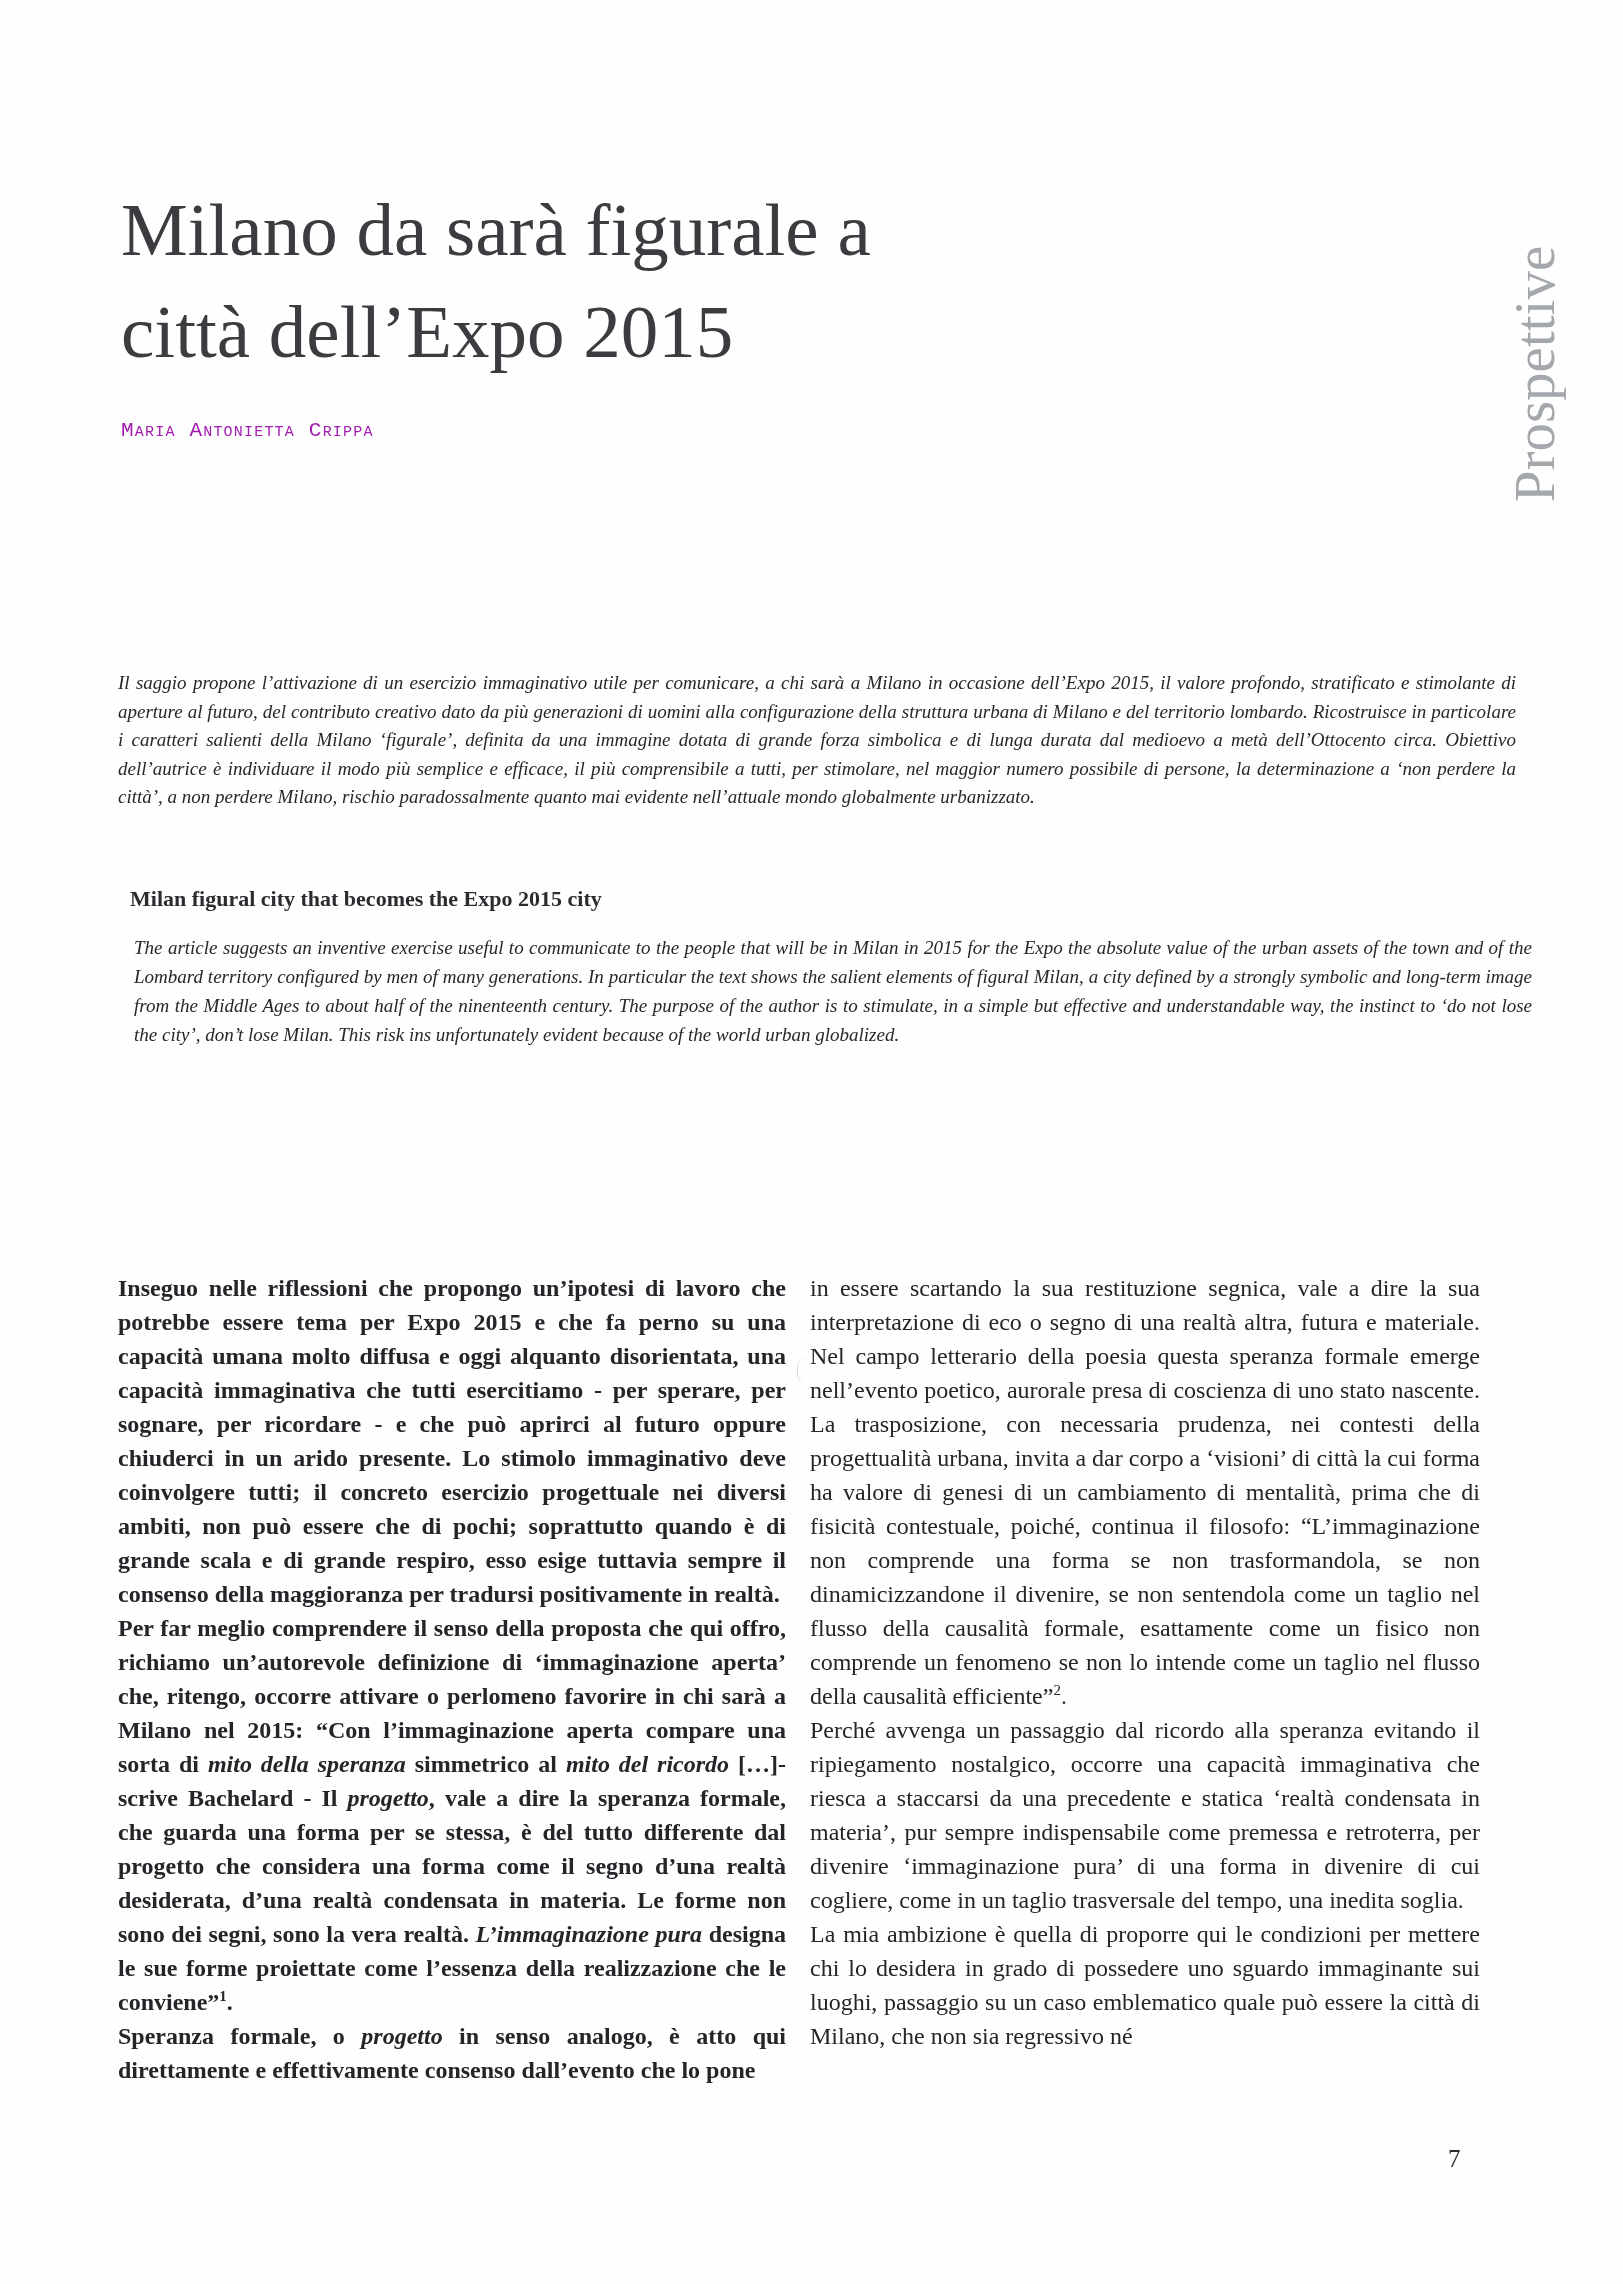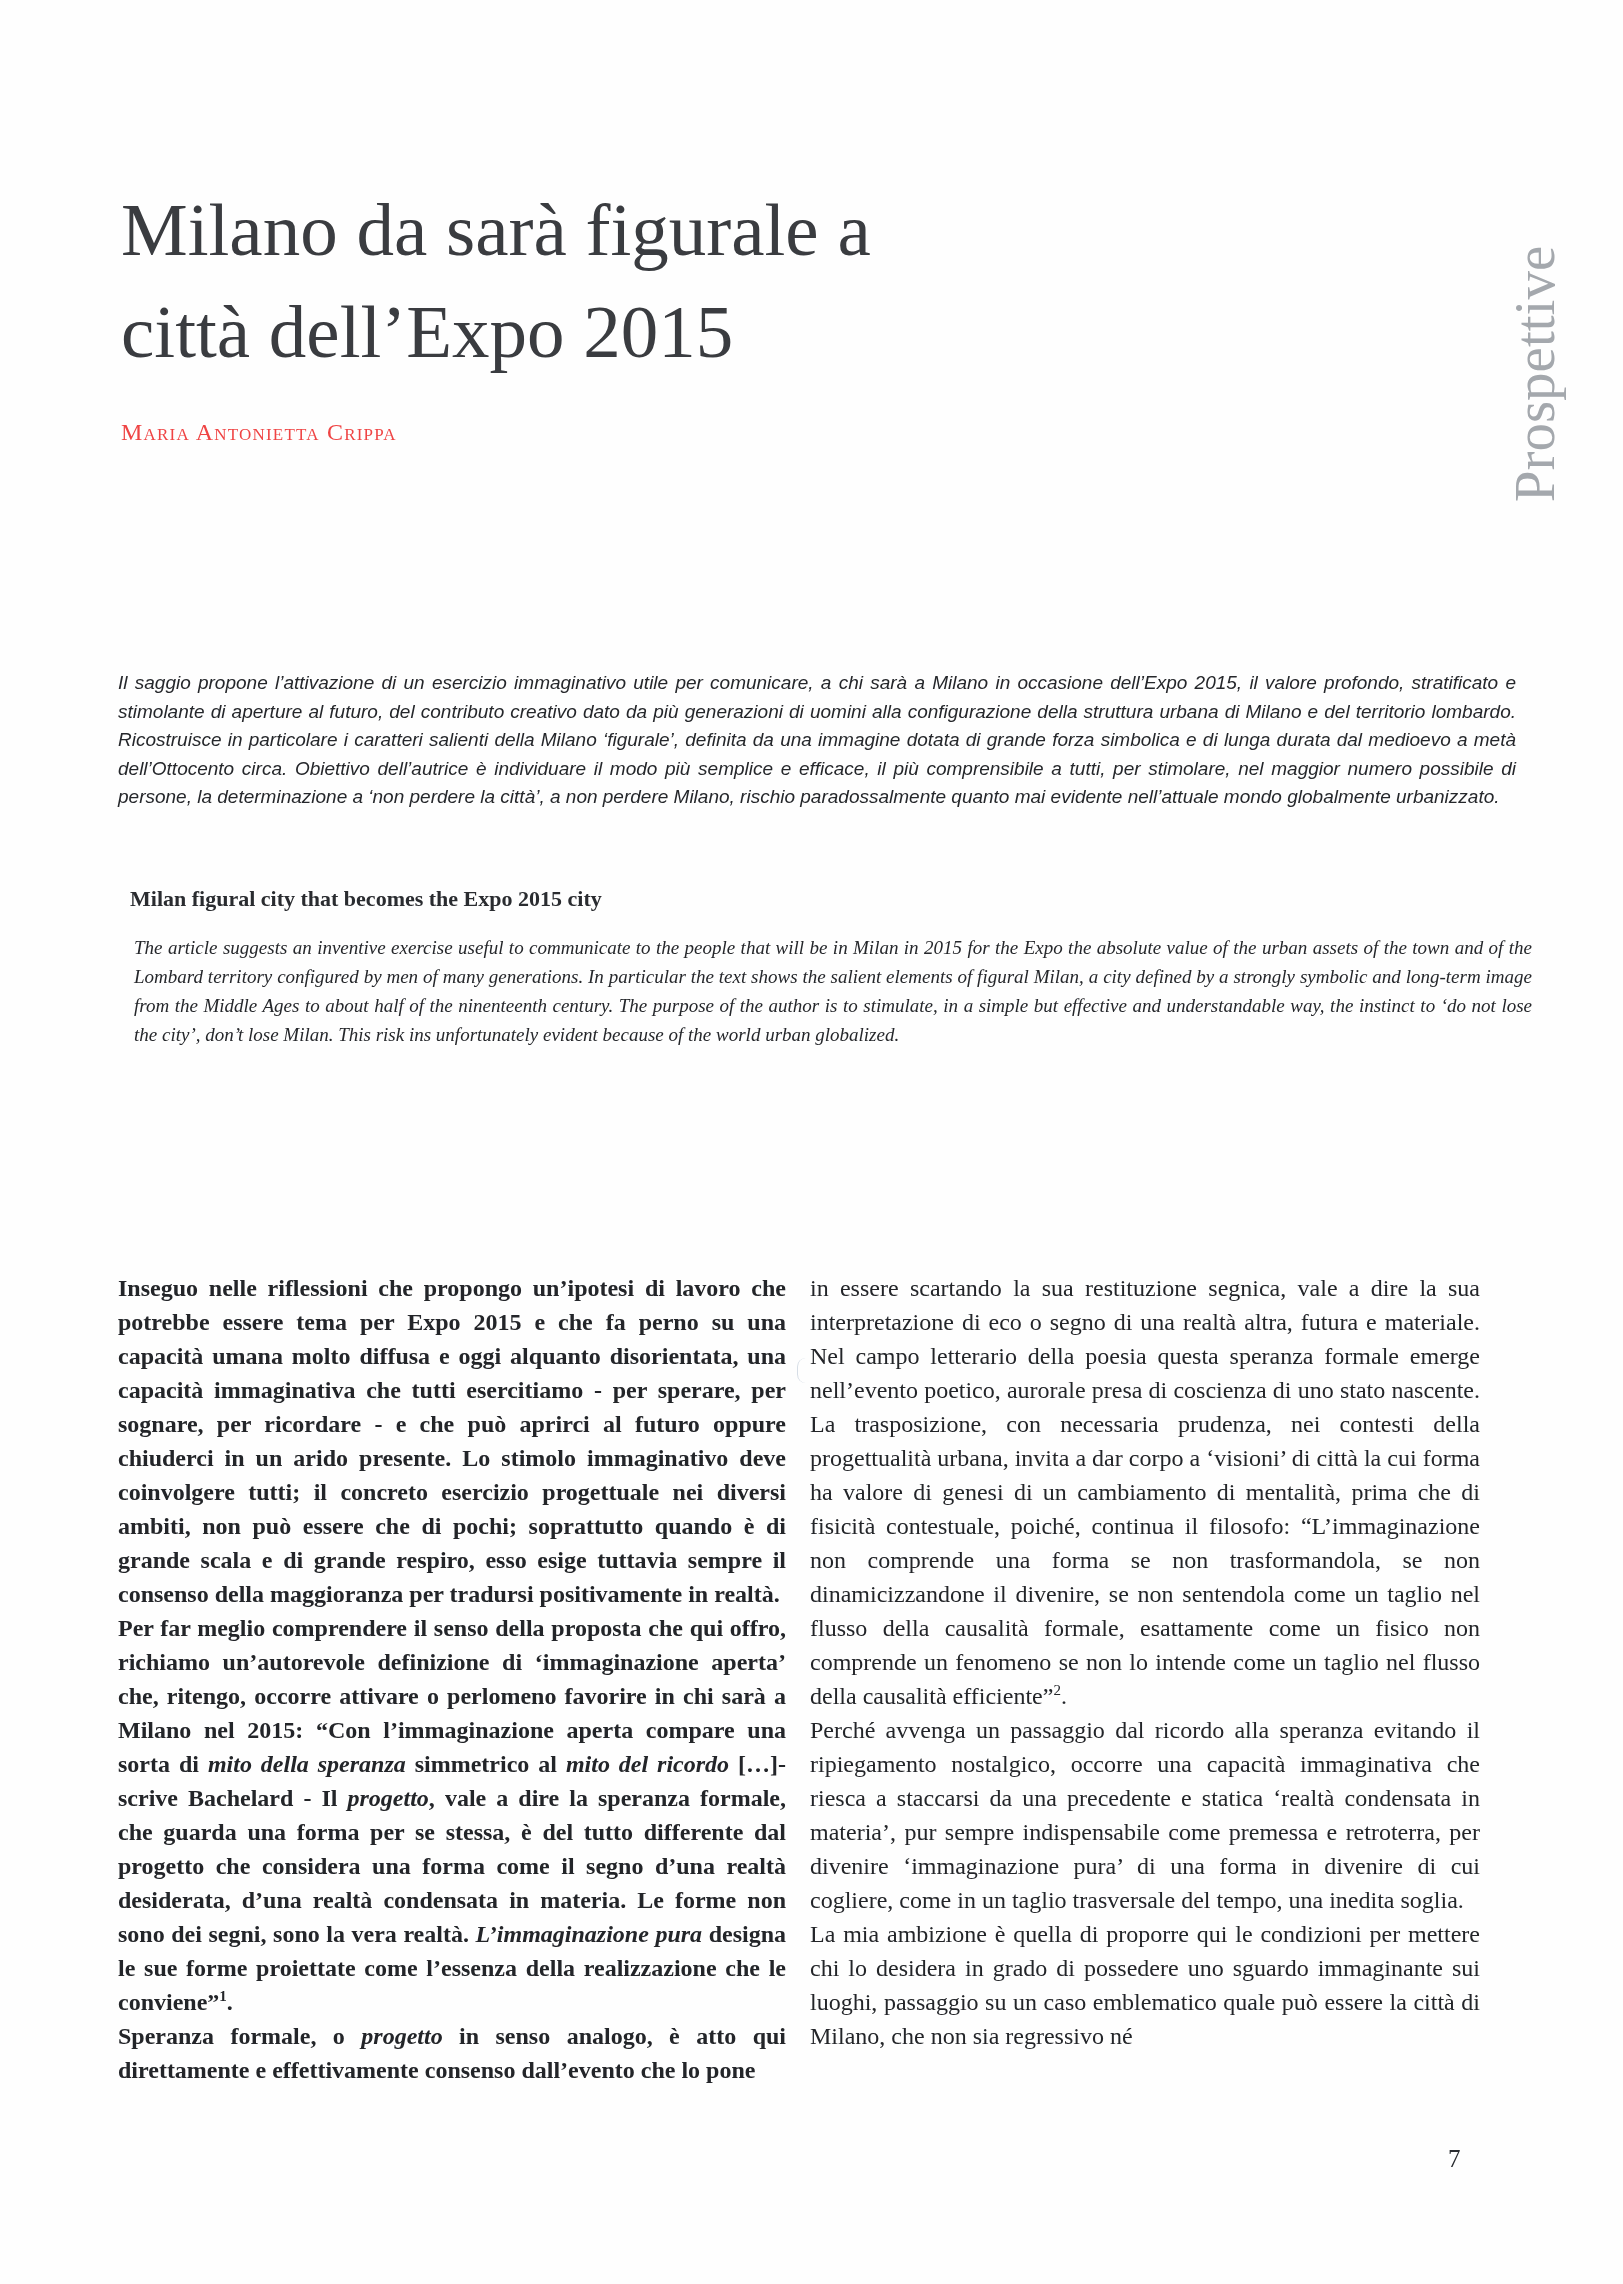--- a/index.html
+++ b/index.html
@@ -31,25 +31,25 @@
       font-size: 75px;
       line-height: 102px;
       color: #3a3c40;
       letter-spacing: 0px;
     }
     .title span { display: block; }
     .author {
       position: absolute;
       left: 121px;
       top: 419px;
-      font-family: Liberation Serif, serif;
-      font-size: 24px;
+      font-family: Liberation Mono, monospace;
+      font-size: 21px;
       font-variant: small-caps;
       letter-spacing: 1.2px;
-      color: #ef4444;
+      color: #a21caf;
     }
     .section-tab {
       position: absolute;
       left: 1472px;
       top: 235px;
       width: 124px;
       height: 278px;
     }
     .section-tab span {
       position: absolute;
@@ -59,21 +59,21 @@
       font-family: "Liberation Serif", "DejaVu Serif", serif;
       font-size: 57px;
       color: #a4a8ad;
       white-space: nowrap;
     }
     .abstract {
       position: absolute;
       left: 118px;
       top: 669px;
       width: 1398px;
-      font-family: Liberation Sans, sans-serif;
+      font-family: Liberation Serif, serif;
       font-style: italic;
       font-size: 19px;
       line-height: 28.5px;
       text-align: justify;
       color: #25272b;
       margin: 0;
     }
     .en-heading {
       position: absolute;
       left: 118px;

